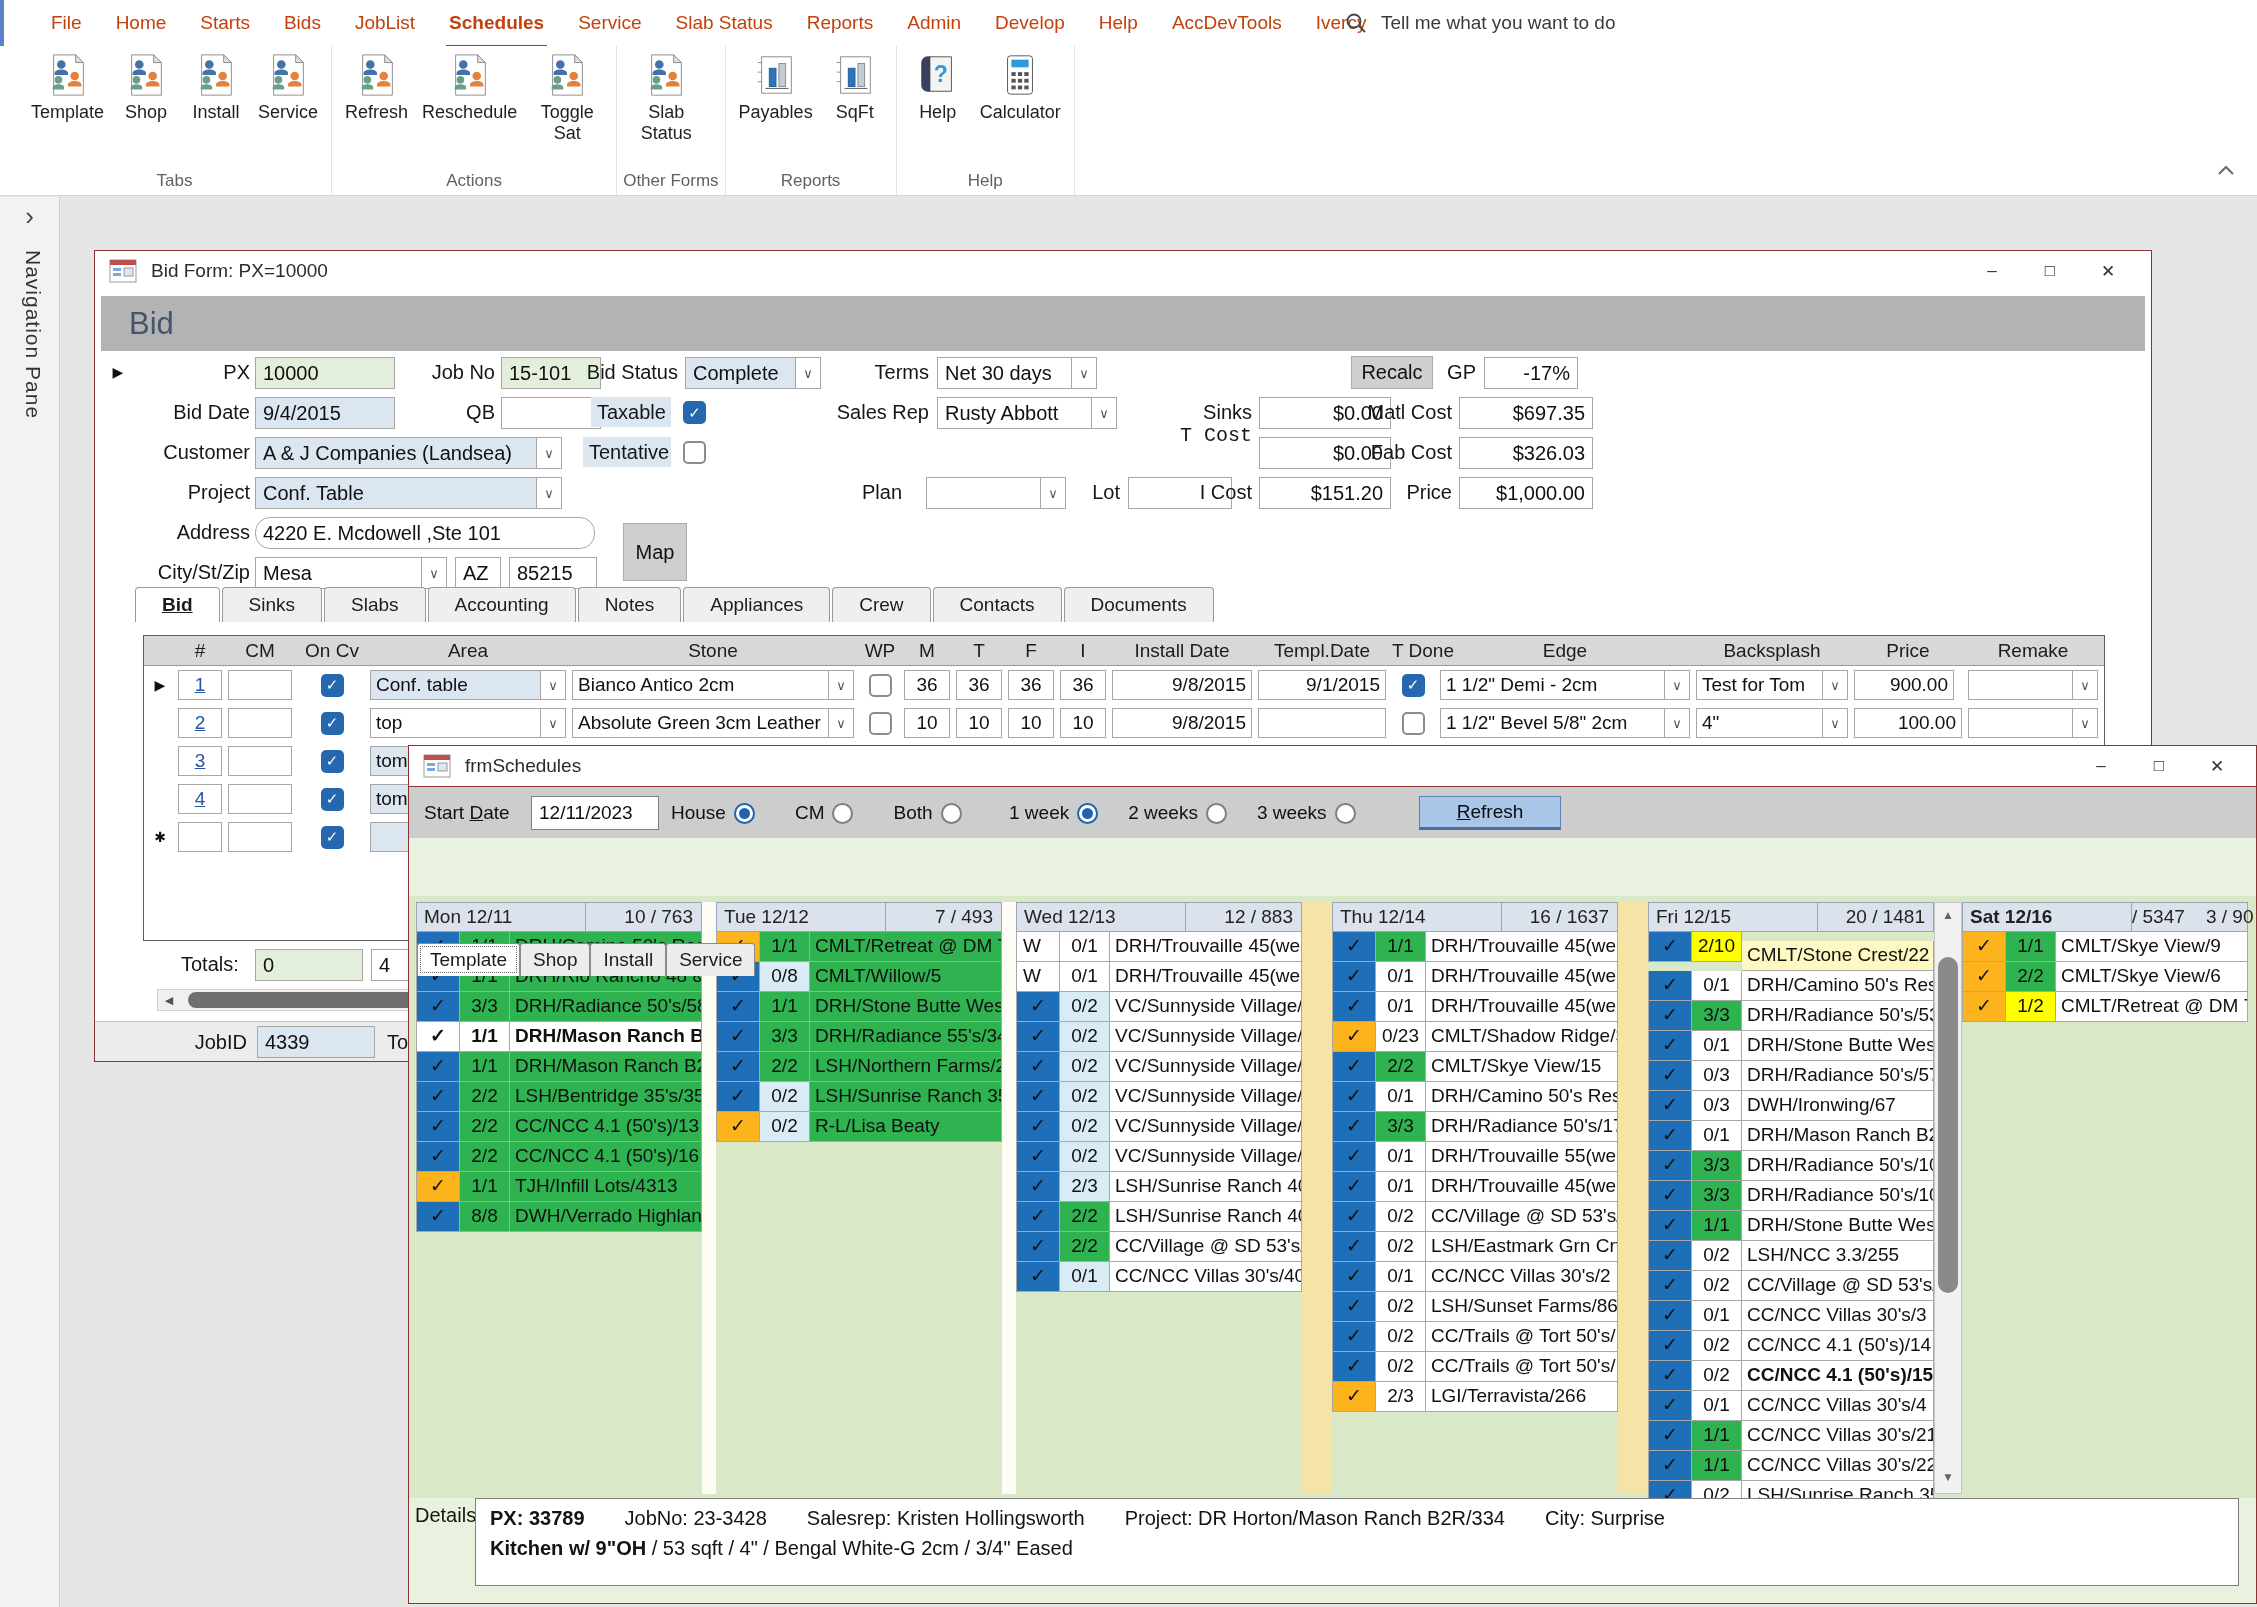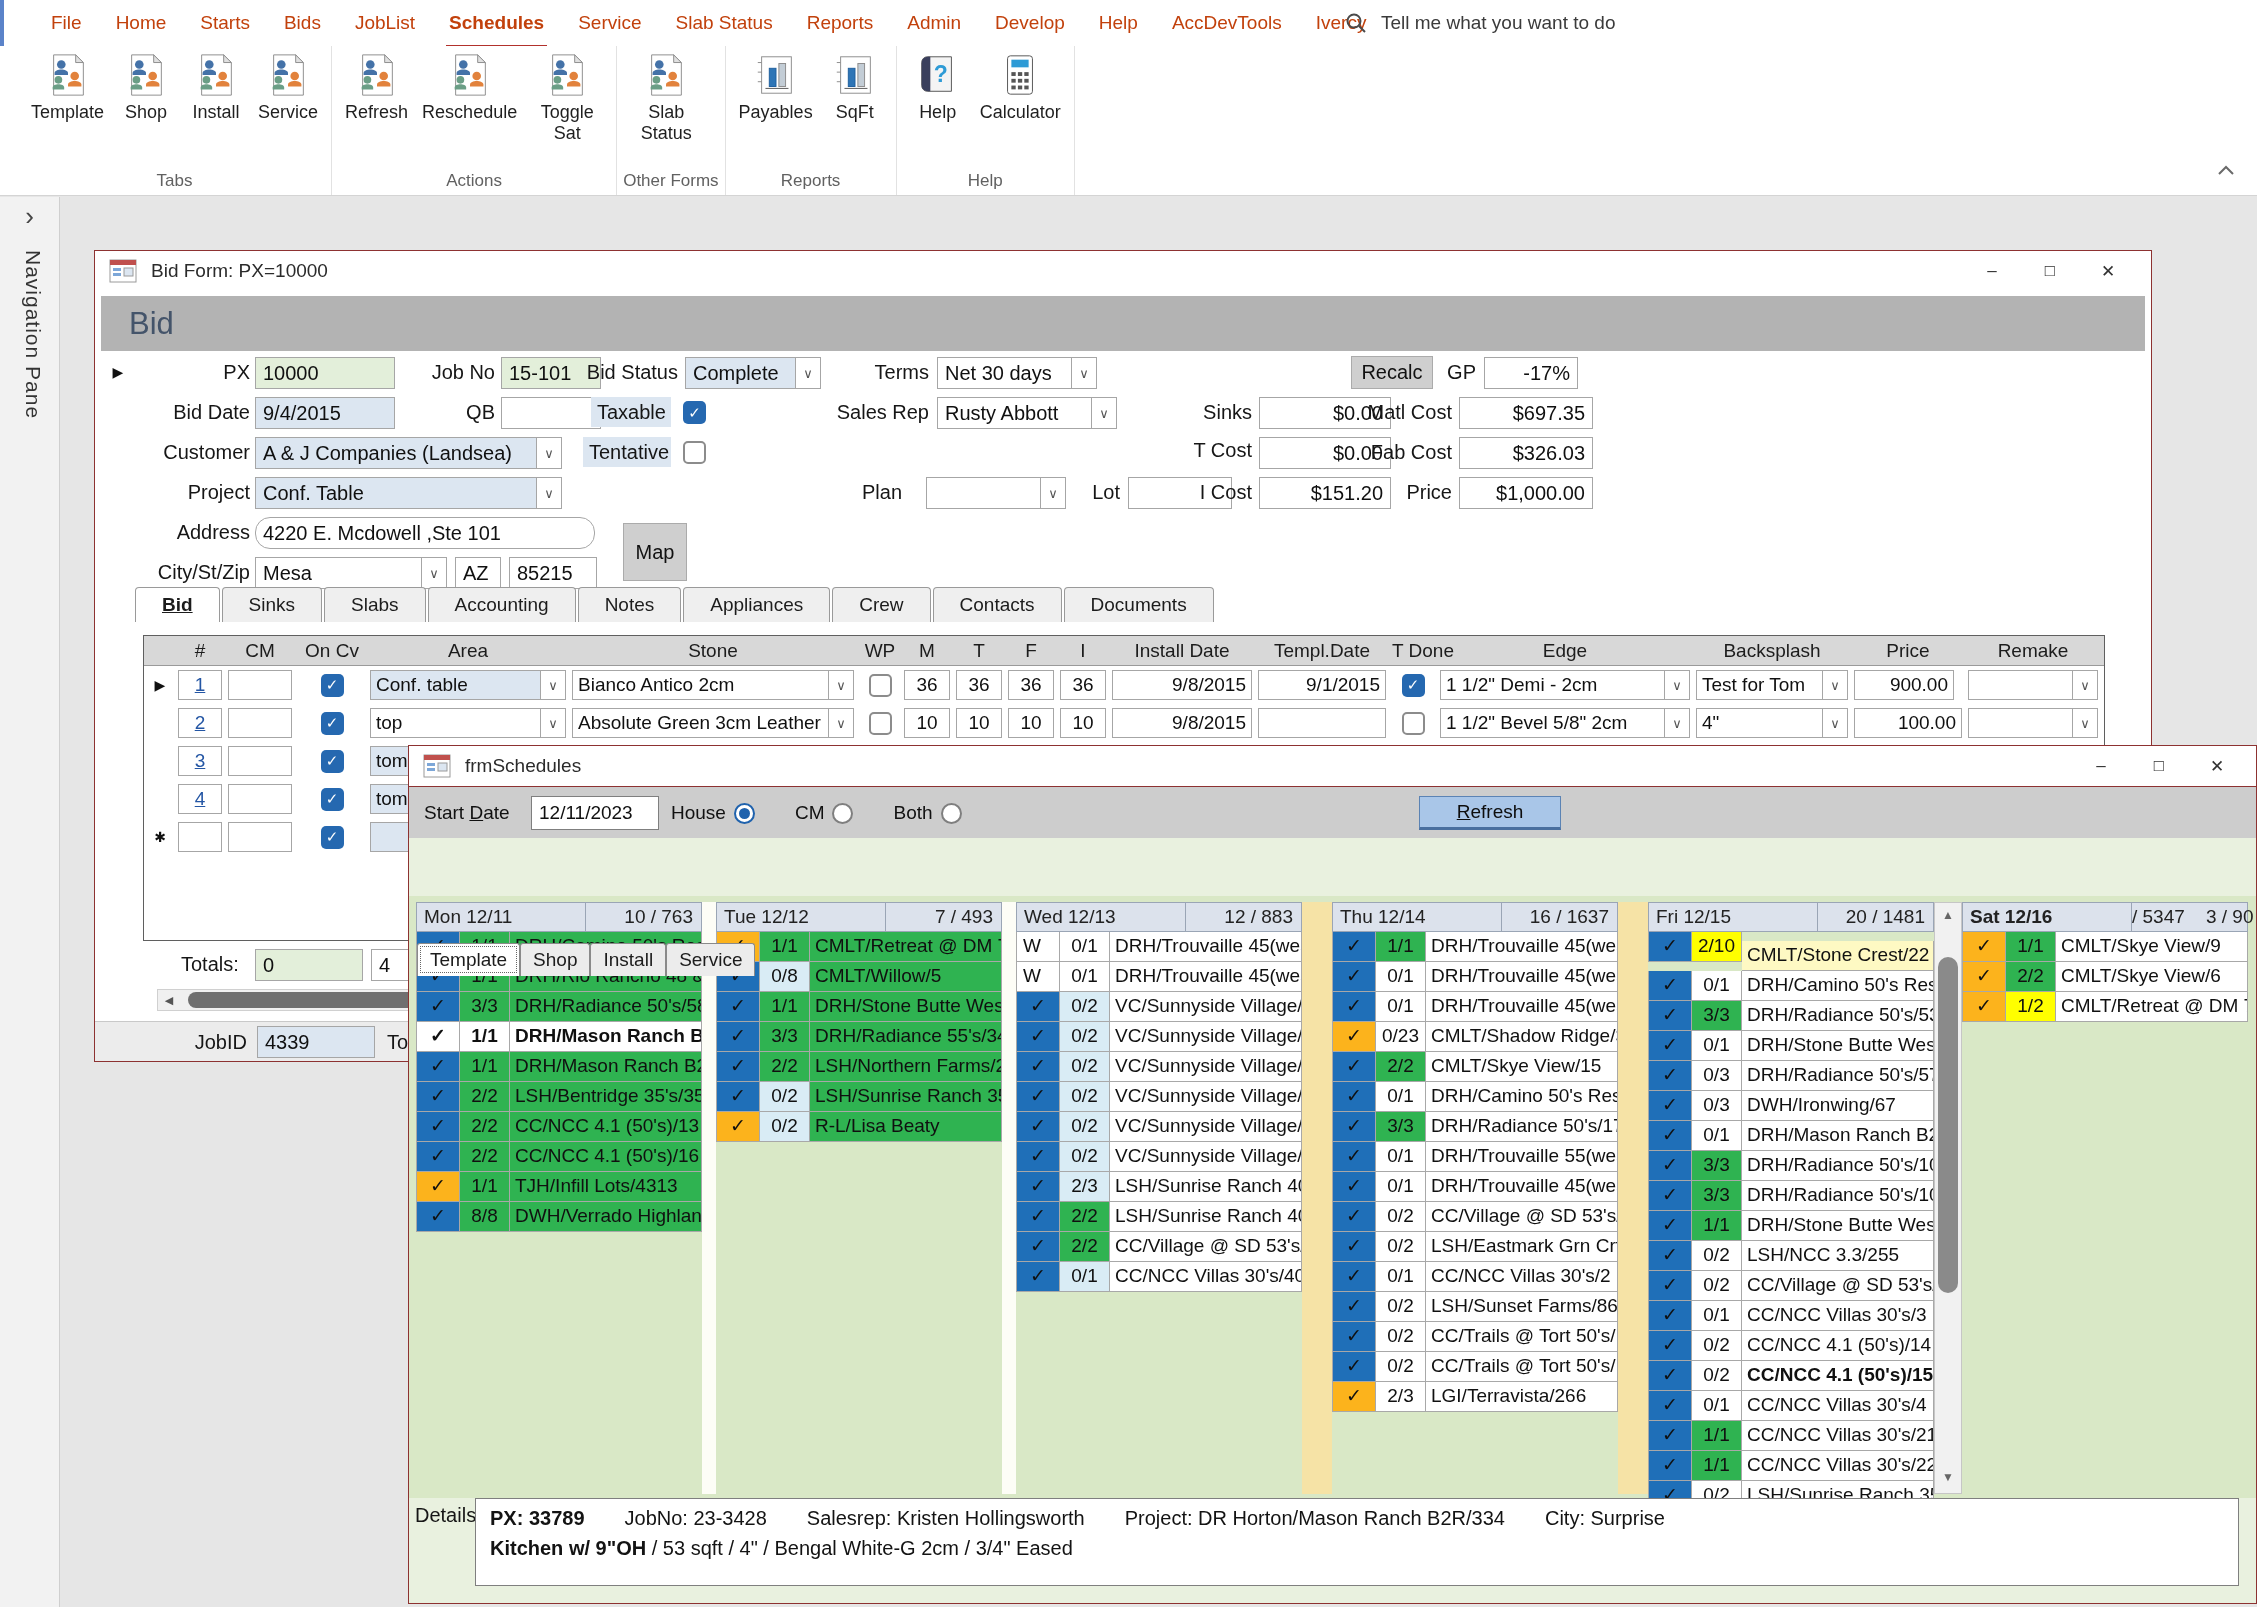--- a/index.html
+++ b/index.html
@@ -387,21 +387,21 @@
     <span class="lbl" style="left:1258px; top:146px; width:99px;padding-left:6px;">Matl Cost</span>
     <div class="fbox right" style="left:1364px; top:146px; width:134px;">$697.35</div>
 
     <span class="lbl" style="left:35px; top:186px; width:120px;">Customer</span>
     <div class="fbox blue combo" style="left:160px; top:186px; width:307px;">
         <span>A &amp; J Companies (Landsea)</span>
         <span class="arrow">∨</span>
       </div>
     <span class="lbl hl" style="left:488px; top:186px; width:88px;">Tentative</span>
     <div class="cb off" style="left:588px; top:190px;"></div>
-    <span class="lbl" style="left:1085px; top:184px; width:72px;">T Cost</span>
+    <span class="lbl" style="left:1085px; top:170px; width:72px;font-family:Liberation Mono, monospace;">T Cost</span>
     <div class="fbox right" style="left:1164px; top:186px; width:132px;">$0.00</div>
     <span class="lbl" style="left:1258px; top:186px; width:99px;">Fab Cost</span>
     <div class="fbox right" style="left:1364px; top:186px; width:134px;padding-left:16px;">$326.03</div>
 
     <span class="lbl" style="left:35px; top:226px; width:120px;">Project</span>
     <div class="fbox blue combo" style="left:160px; top:226px; width:307px;">
         <span>Conf. Table</span>
         <span class="arrow">∨</span>
       </div>
     <span class="lbl" style="left:745px; top:226px; width:62px;">Plan</span>
@@ -619,20 +619,34 @@
           </div>
           <div class="ritem">
             <span>CM</span>
             <span class="radio"></span>
           </div>
           <div class="ritem">
             <span>Both</span>
             <span class="radio"></span>
           </div>
         </div>
+      <div class="rgrp" id="week-radios" style="left:600px; gap:30px;">
+          <div class="ritem">
+            <span>1 week</span>
+            <span class="radio on"></span>
+          </div>
+          <div class="ritem">
+            <span>2 weeks</span>
+            <span class="radio"></span>
+          </div>
+          <div class="ritem">
+            <span>3 weeks</span>
+            <span class="radio"></span>
+          </div>
+        </div>
       <div id="refresh-btn">
           <span class="fl-underline">Refresh</span>
         </div>
     </div>
 
     <div id="sched-body">
       <div id="sched-tabs">
           <div class="stab active">Template</div>
           <div class="stab">Shop</div>
           <div class="stab">Install</div>

